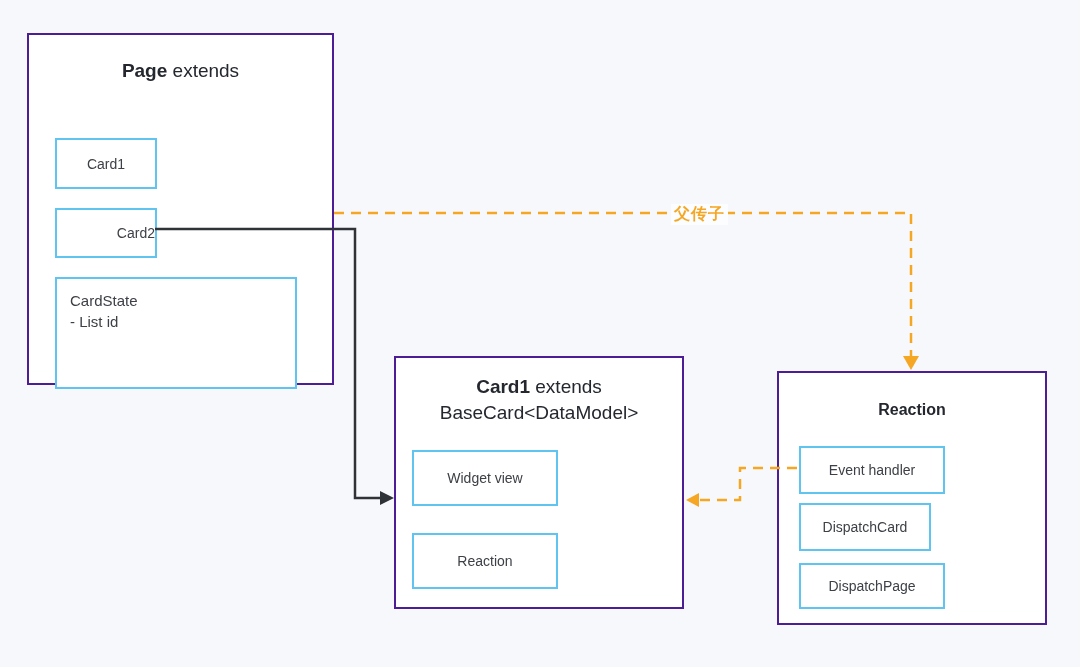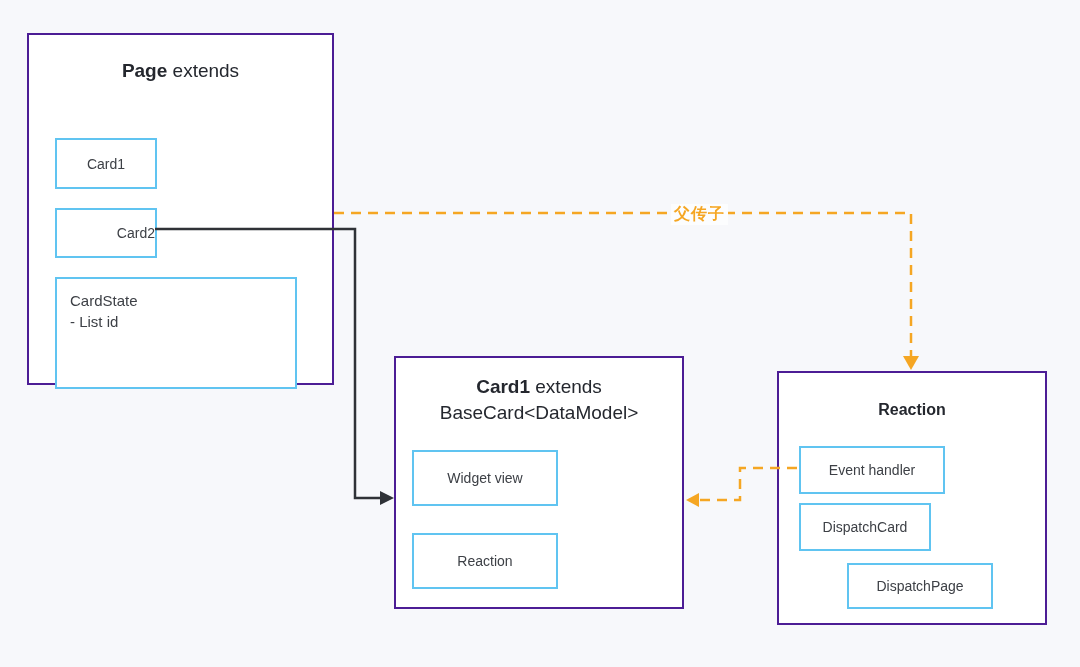--- a/index.html
+++ b/index.html
@@ -141,19 +141,19 @@
   <div class="outer-box" style="left:777px; top:371px; width:270px; height:254px;">
     <div class="box-title" style="margin-top:24px;">
       <div class="bold" style="font-size:16px;">Reaction</div>
     </div>
     <div class="inner-box" style="left:20px; top:73px; width:146px; height:48px;">
       <span>Event handler</span>
     </div>
     <div class="inner-box" style="left:20px; top:130px; width:132px; height:48px;">
       <span>DispatchCard</span>
     </div>
-    <div class="inner-box" style="left:20px; top:190px; width:146px; height:46px;margin-left:48px;">
+    <div class="inner-box" style="left:20px; top:190px; width:146px; height:46px;">
       <span>DispatchPage</span>
     </div>
   </div>
 
 
 </div>
 
 </body></html>

